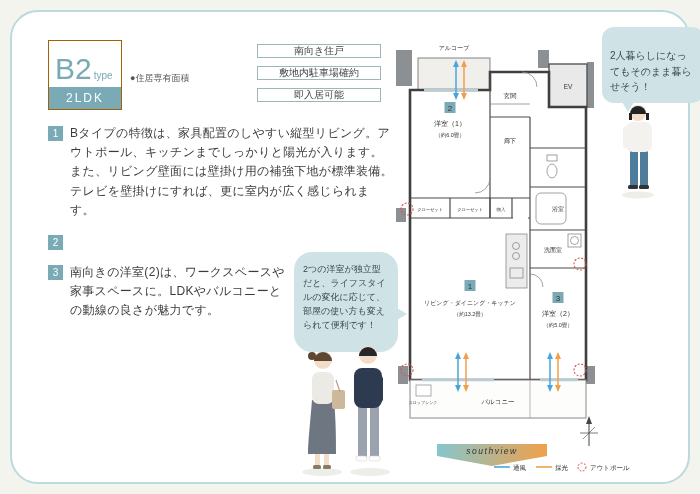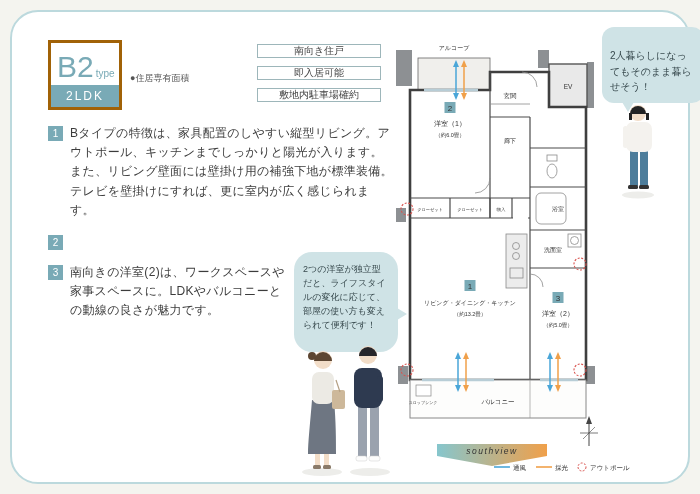--- a/index.html
+++ b/index.html
@@ -8,21 +8,21 @@
     font-family:"Liberation Sans","DejaVu Sans",sans-serif;
     background:#f4f4ef;
     position:relative; overflow:hidden; color:#3c3c3c;
   }
   .card {
     position:absolute; left:10px; top:10px; width:680px; height:474px;
     background:#fff; border:2px solid #bcd9dd; border-radius:28px;
   }
   
   .type-box { position:absolute; left:36px; top:28px; width:74px; height:70px;
-    border:3px solid #a16207; display:flex; flex-direction:column; background:#fff; }
+    border:1px solid #a16207; display:flex; flex-direction:column; background:#fff; }
   .type-top { flex:1; display:flex; align-items:flex-end; padding:3px 6px; color:#79aab6; }
   .type-b { font-size:30px; line-height:1; }
   .type-suffix { font-size:10px; margin:16px 0 3px 2px; }
   .type-ldk { height:22px; background:#79aab6; color:#fff; font-size:12px;
     letter-spacing:2px; display:flex; align-items:center; justify-content:center; }
   
   .area-info { position:absolute; left:118px; top:30px; width:128px;margin-top:30px; }
   .area-main-label { font-size:9px; color:#555; }
   .area-value-row { display:flex; align-items:baseline; color:#3a3a3a; margin:1px 0 4px; }
   .area-value { font-size:22px; font-weight:bold; }
@@ -71,22 +71,22 @@
     </div>
     <div class="type-ldk">2LDK</div>
   </div>
 
   <div class="area-info">
     <div class="area-main-label">●住居専有面積</div>
   </div>
 
   <div class="tags">
     <div class="tag">南向き住戸</div>
+    <div class="tag">敷地内駐車場確約</div>
     <div class="tag">即入居可能</div>
-    <div class="tag">敷地内駐車場確約</div>
   </div>
 
   <div class="features">
     <div class="feature">
       <span class="badge">1</span>
       <p class="feature-text wide">Bタイプの特徴は、家具配置のしやすい縦型リビング。アウトポール、キッチンまでしっかりと陽光が入ります。また、リビング壁面には壁掛け用の補強下地が標準装備。テレビを壁掛けにすれば、更に室内が広く感じられます。</p>
     </div>
     <div class="feature">
       <span class="badge">2</span>
     </div>

